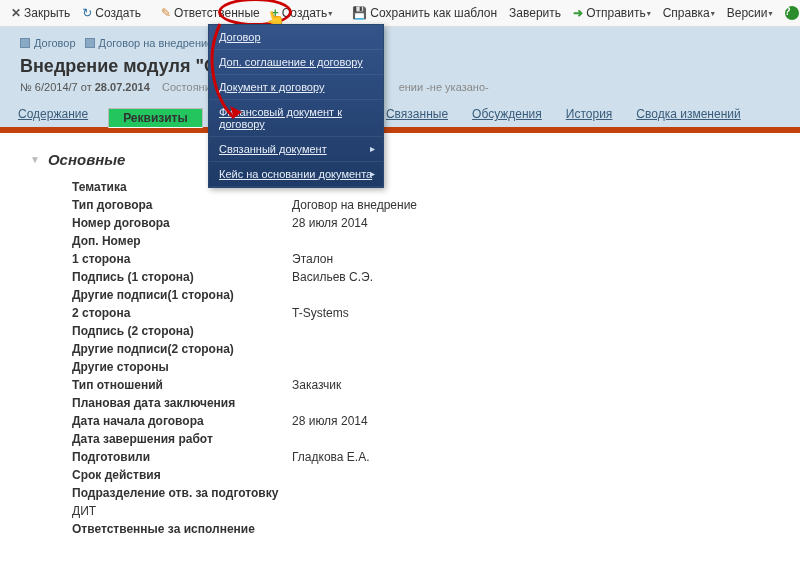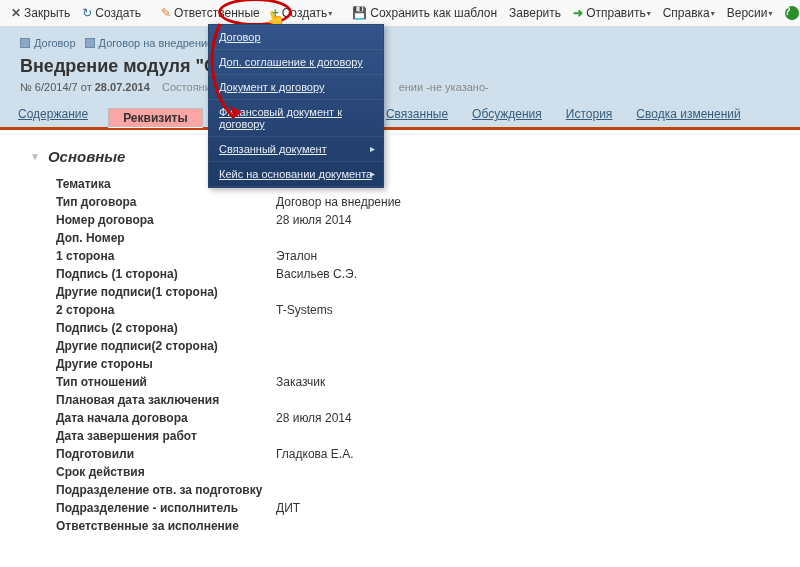--- a/index.html
+++ b/index.html
@@ -27,31 +27,31 @@
   
   .header-area { background: #cfe0ec; padding: 10px 20px 8px 20px; }
   .breadcrumb { font-size: 11px; color: #4a6b88; }
   .bc-item { display: inline-flex; align-items: center; margin-right: 6px; }
   .bc-sq { display: inline-block; width: 10px; height: 10px; background: #89a9c4; margin-right: 4px; border: 1px solid #6c8da9; }
   .doc-title { font-size: 18px; font-weight: bold; color: #333; margin-top: 6px; }
   .doc-sub { font-size: 11px; color: #555; margin-top: 4px; }
   .doc-sub .muted { color: #888; }
   
   
-  .tabs { display: flex; align-items: flex-end; gap: 16px; padding: 0 14px; background: #cfe0ec; border-bottom: 3px solid #c2410c; font-size: 12px; }
+  .tabs { display: flex; align-items: flex-end; gap: 16px; padding: 0 14px; background: #cfe0ec; border-bottom: 6px solid #c2410c; font-size: 12px; }
   .tab { padding: 6px 4px; color: #3a5c7a; text-decoration: underline; cursor: pointer; }
-  .tab.active { background: #fca5a5; border: 1px solid #bbb; border-bottom: 1px solid #fff; text-decoration: none; font-weight: bold; color: #333; margin-bottom: -1px; padding: 2px 14px; }
+  .tab.active { background: #22c55e; border: 1px solid #bbb; border-bottom: 1px solid #fff; text-decoration: none; font-weight: bold; color: #333; margin-bottom: -1px; padding: 2px 14px; }
   
   
   .content { padding: 18px 30px; }
   .sect-head { display: flex; align-items: center; gap: 8px; margin-bottom: 10px; }
   .sect-head h3 { font-size: 15px; font-weight: bold; font-style: italic; }
   .tri { color: #bbb; font-size: 10px; }
   .kv-table { margin-left: 26px; }
-  .kv-row { display: flex; padding: 2px 0; font-size: 12px; }
+  .kv-row { display: flex; padding: 2px 0; font-size: 12px; margin-left: 16px; }
   .kv-label { width: 220px; font-weight: bold; color: #333; }
   .kv-value { color: #333; }
   
   
   .dropdown { position: absolute; left: 208px; top: 24px; width: 176px; background: linear-gradient(#34548a, #1e3a66); border: 1px solid #2a4770; box-shadow: 2px 2px 6px rgba(0,0,0,0.3); z-index: 100; }
   .dd-item { padding: 6px 10px; color: #e8eef7; font-size: 11px; text-decoration: underline; cursor: pointer; border-bottom: 1px solid rgba(255,255,255,0.08); position: relative; }
   .dd-item.sub::after { content: "▸"; position: absolute; right: 8px; color: #cfe0f0; font-size: 10px; text-decoration: none; }
   
   
   .arrow-anno { position: absolute; pointer-events: none; z-index: 200; }
@@ -223,21 +223,20 @@
       </div>
       <div class="kv-row">
         <div class="kv-label">Срок действия</div>
         <div class="kv-value"></div>
       </div>
       <div class="kv-row">
         <div class="kv-label">Подразделение отв. за подготовку</div>
         <div class="kv-value"></div>
       </div>
       <div class="kv-row">
-        <div class="kv-label">Подразделение - исполнитель</div>
         <div class="kv-value">ДИТ</div>
       </div>
       <div class="kv-row">
         <div class="kv-label">Ответственные за исполнение</div>
         <div class="kv-value"></div>
       </div>
     </div>
 </div>
 
 <div class="dropdown" id="dropdown">

